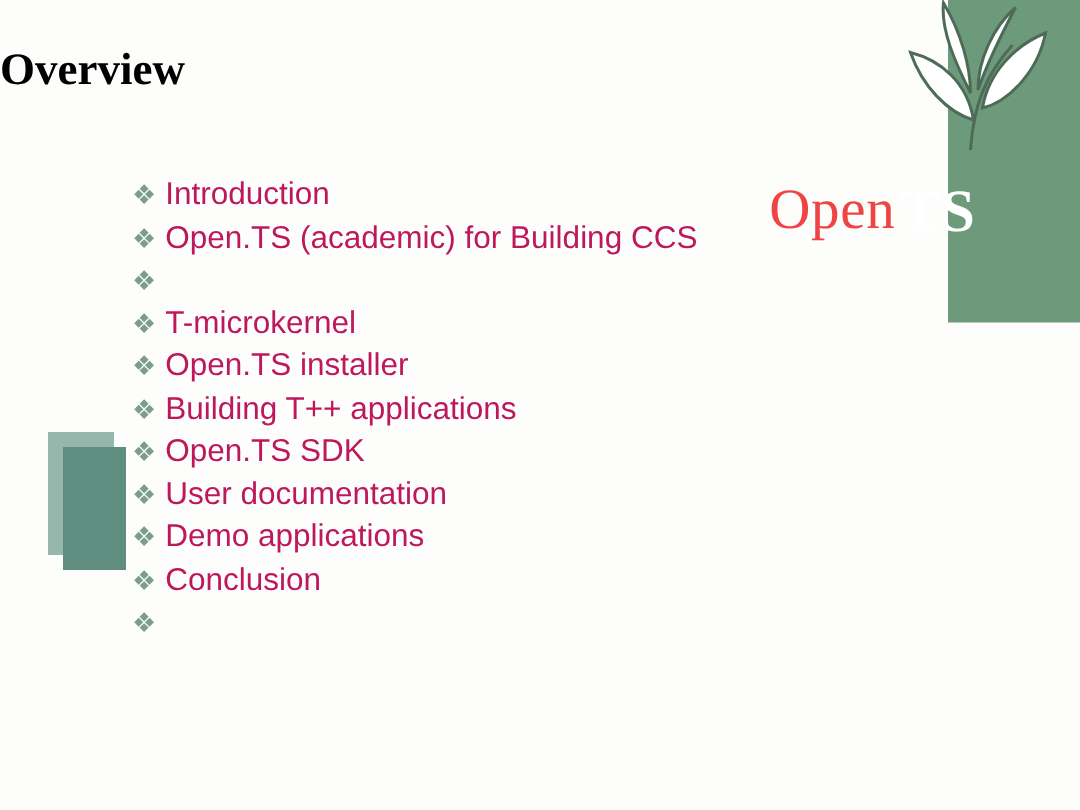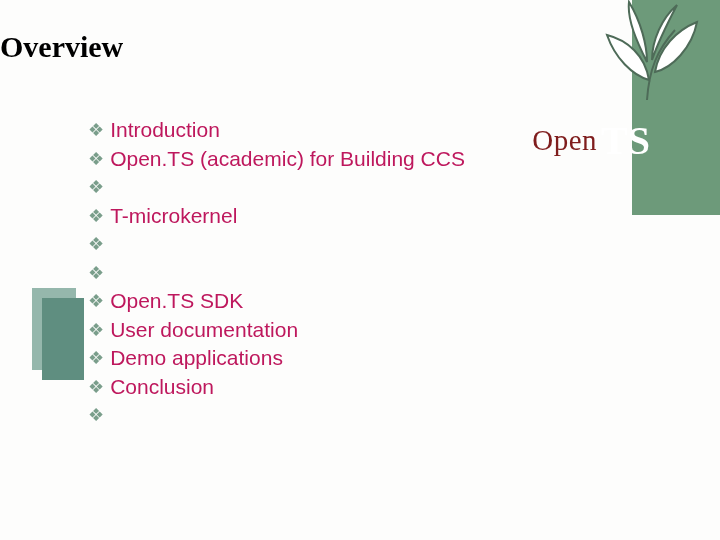--- a/index.html
+++ b/index.html
@@ -1,21 +1,21 @@
 <!DOCTYPE html>
 <html><head>
 <meta charset="utf-8">
 <style>
   html,body{margin:0;padding:0}
   body{width:720px;height:540px;background:#fdfdfc;font-family:Arial,Helvetica,sans-serif;position:relative;overflow:hidden;color:#000}
   .title{position:absolute;top:30px;left:0;width:600px;text-align:left;font-family:Georgia,"Times New Roman",serif;font-size:30px;font-weight:bold;color:#000}
   .logo-block{position:absolute;top:0;right:0;width:88px;height:215px;background:#6d9a7a}
   .flower{position:absolute;top:0;left:-55px;width:140px;height:105px}
   .ot-logo{position:absolute;top:112px;right:70px;width:175px;height:56px;display:flex;align-items:center;justify-content:flex-end}
-  .ot-open{font-family:Georgia,"Times New Roman",serif;font-size:29px;color:#7f1d1d;letter-spacing:0.5px}
+  .ot-open{font-family:Georgia,"Times New Roman",serif;font-size:38px;color:#ef4444;letter-spacing:0.5px}
   .ot-ts{font-family:Georgia,"Times New Roman",serif;font-size:40px;color:#fff;font-weight:bold;margin-left:4px}
   .accent{position:absolute;left:32px;top:288px;width:52px;height:92px}
   .accent .a1{position:absolute;left:0;top:0;width:44px;height:82px;background:#95b7ac}
   .accent .a2{position:absolute;left:10px;top:10px;width:42px;height:82px;background:#5f8e80}
   .list{position:absolute;left:88px;top:116px;width:450px}
   .item{display:flex;align-items:flex-start;margin:0;line-height:28.5px}
   .bullet{color:#7a9e8b;font-size:18px;margin-right:6px;flex-shrink:0}
   .label{font-size:21px;color:#be185d}
 </style>
 </head>
@@ -56,23 +56,25 @@
     </div>
   <div class="item">
       <span class="bullet">❖</span>
     </div>
   <div class="item">
       <span class="bullet">❖</span>
       <span class="label">T-microkernel</span>
     </div>
   <div class="item">
       <span class="bullet">❖</span>
+      <span class="label">Open.TS installer</span>
     </div>
   <div class="item">
       <span class="bullet">❖</span>
+      <span class="label">Building T++ applications</span>
     </div>
   <div class="item">
       <span class="bullet">❖</span>
       <span class="label">Open.TS SDK</span>
     </div>
   <div class="item">
       <span class="bullet">❖</span>
       <span class="label">User documentation</span>
     </div>
   <div class="item">

